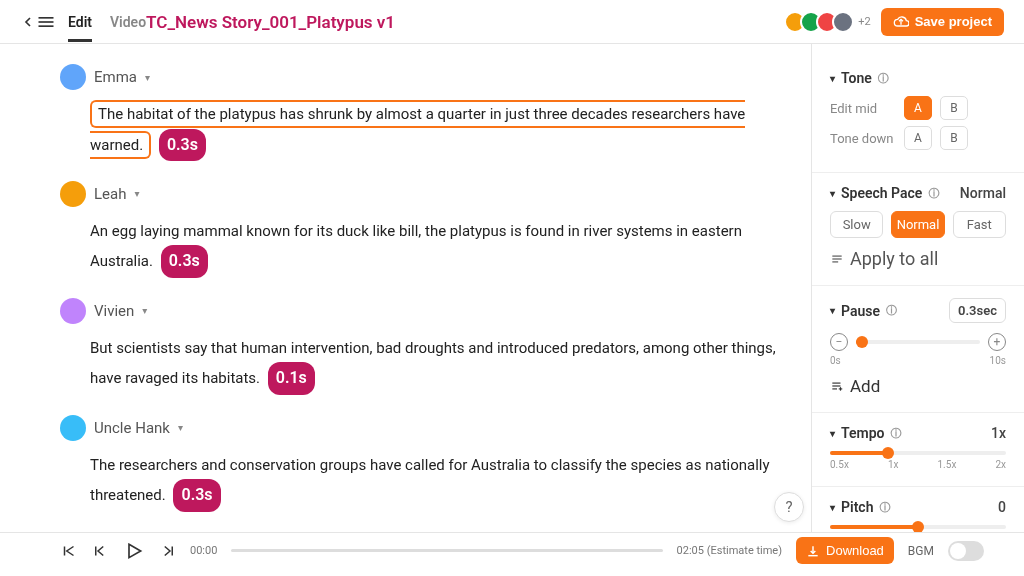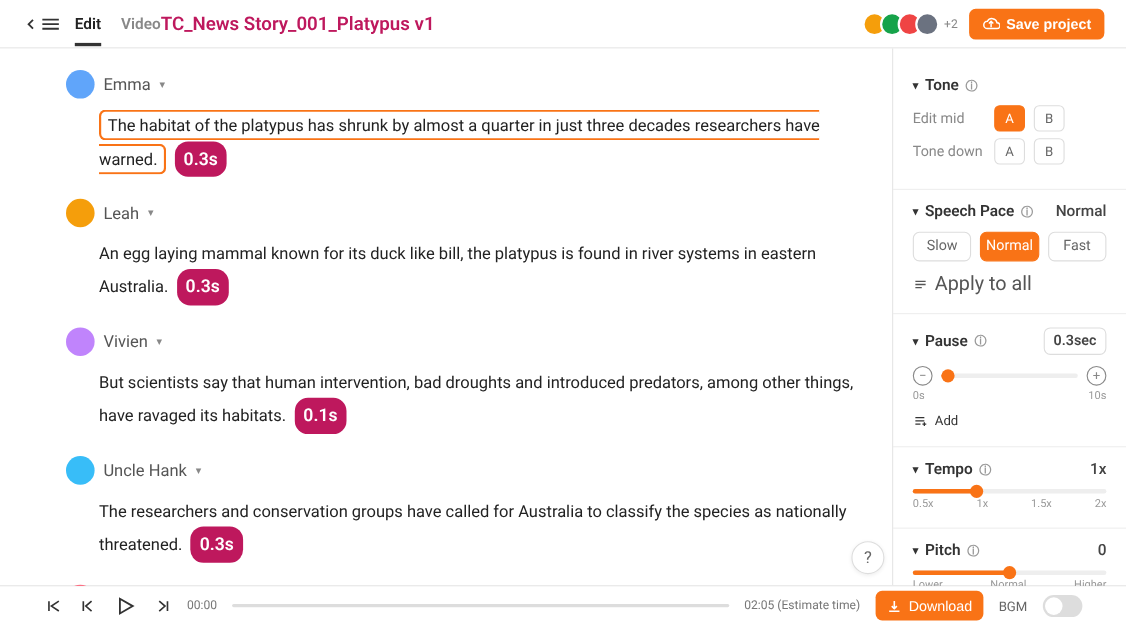--- a/index.html
+++ b/index.html
@@ -93,25 +93,25 @@
   .slider-track {
     flex:1; height:4px; background:#eee; border-radius:2px; position:relative;
   }
   .slider-fill {
     position:absolute; left:0; top:0; height:100%; background:#f97316; border-radius:2px;
   }
   .slider-thumb {
     position:absolute; top:50%; width:12px; height:12px; background:#f97316; border-radius:50%; transform:translate(-50%,-50%);
   }
   .scale-labels { display:flex; justify-content:space-between; font-size:10px; color:#999; margin-top:4px;}
-  .add-row { display:flex; align-items:center; gap:6px; margin-top:10px; color:#333; font-size:12px; cursor:pointer; }
+  .add-row { display:flex; align-items:center; gap:6px; margin-top:10px; color:#333; font-size:17px; cursor:pointer; }
 
   
   .playbar {
-    height:36px; border-top:1px solid #e5e5e5; display:flex; align-items:center; padding:0 40px 0 40px; gap:14px;
+    height:36px; border-top:1px solid #e5e5e5; display:flex; align-items:center; padding:0 40px 0 60px; gap:14px;
   }
   .pb-icon { color:#333; display:flex; align-items:center; cursor:pointer; }
   .time-label { font-size:11px; color:#777; }
   .prog-track { flex:1; height:3px; background:#ddd; border-radius:2px; }
   .est { font-size:11px; color:#777; }
   .download-btn {
     background:#f97316; color:#fff; border:none; border-radius:6px; padding:6px 10px;
     font-size:13px; font-weight:400; display:flex; align-items:center; gap:6px; cursor:pointer;
   }
   .bgm-label { font-size:12px; color:#666; }

